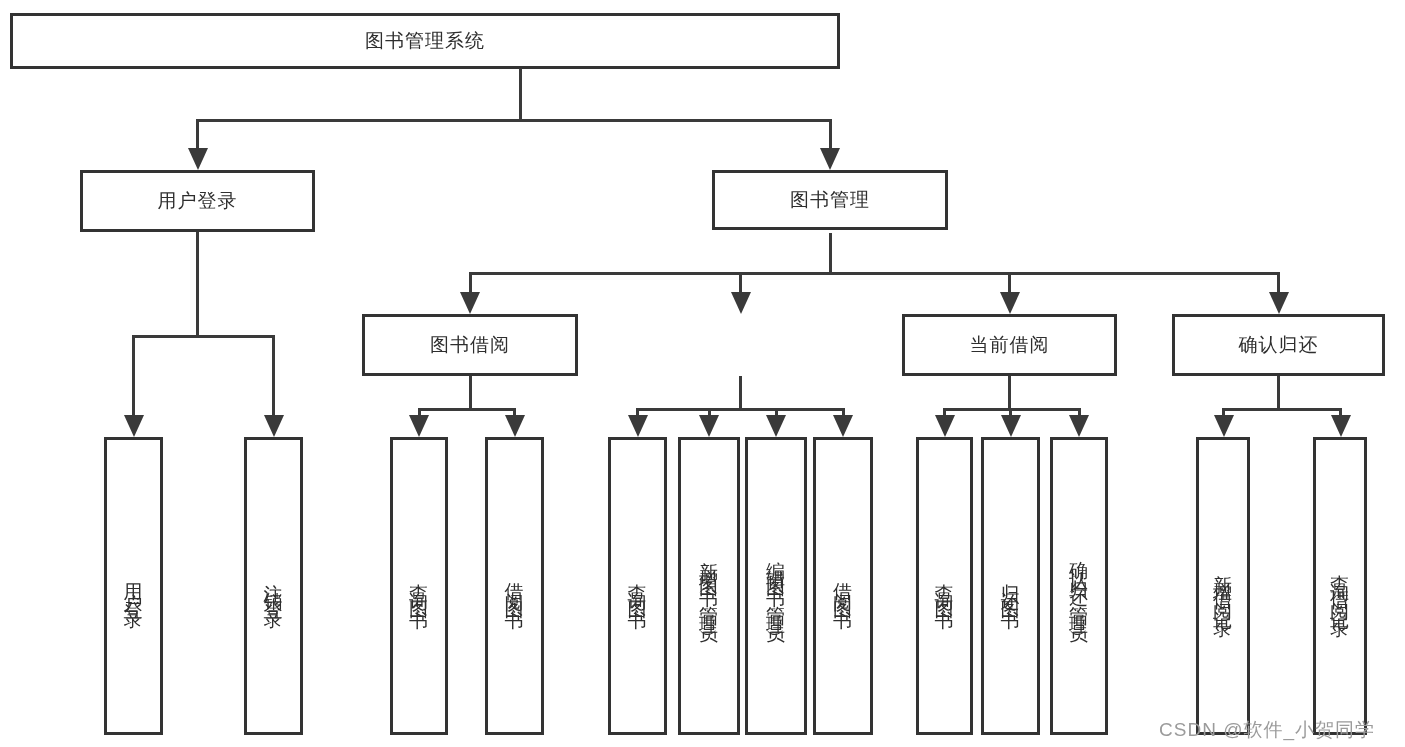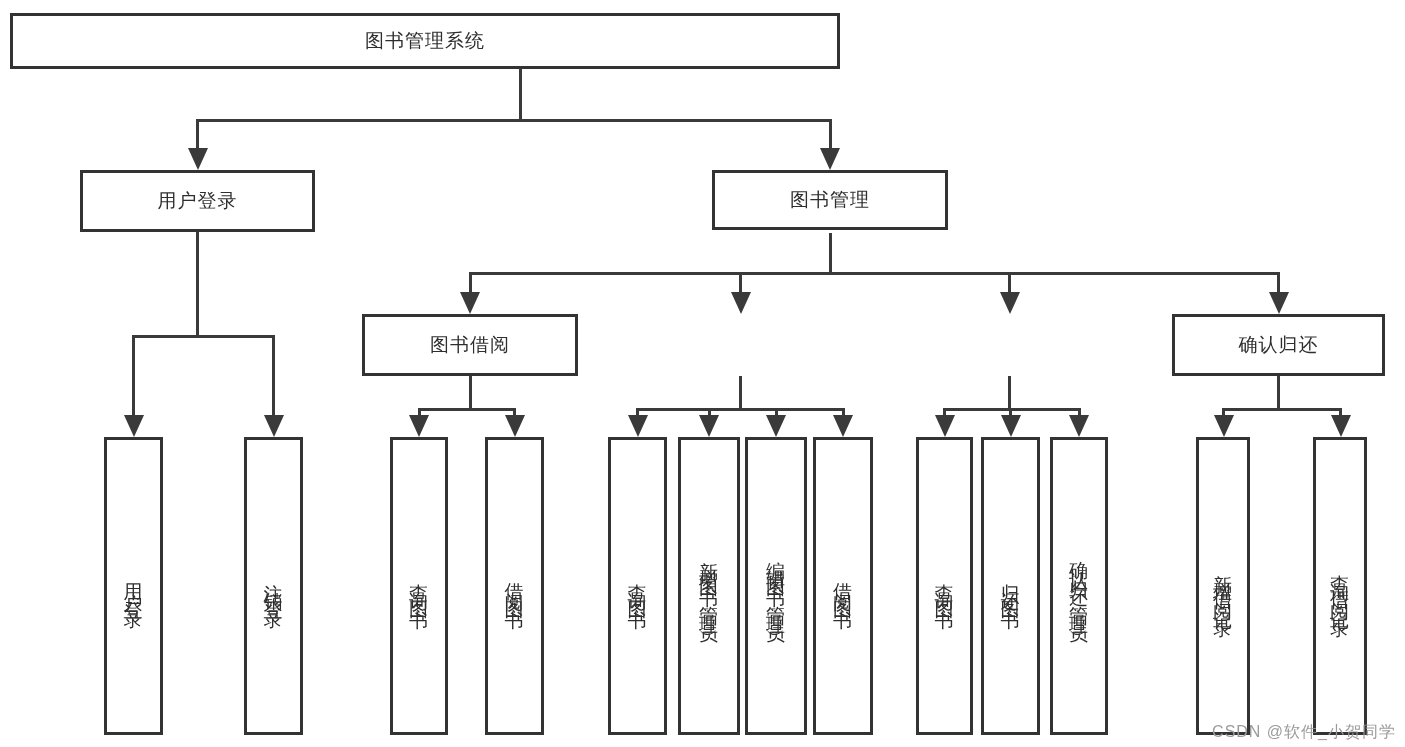--- a/index.html
+++ b/index.html
@@ -41,23 +41,23 @@
   .cl{position:absolute;background:var(--line);}
   .ar{
     position:absolute;
     width:0;height:0;
     border-left:10px solid transparent;
     border-right:10px solid transparent;
     border-top:22px solid var(--line);
   }
   #watermark{
     position:absolute;
-    right:9px;
+    right:30px;
     bottom:4px;
-    font-size:16px;
+    font-size:19px;
     color:var(--wm);
     z-index:10;
     letter-spacing:1px;
   }
 </style>
 </head>
 <body>
 
 <div id="canvas">
 
@@ -67,20 +67,23 @@
 
   <div class="box" style="left:80px;top:170px;width:235px;height:62px">
     <span>用户登录</span>
   </div>
   <div class="box" style="left:712px;top:170px;width:236px;height:60px">
     <span>图书管理</span>
   </div>
 
   <div class="box" style="left:362px;top:314px;width:216px;height:62px">
     <span>图书借阅</span>
+  </div>
+  <div class="box" style="left:902px;top:314px;width:215px;height:62px">
+    <span>当前借阅</span>
   </div>
   <div class="box" style="left:1172px;top:314px;width:213px;height:62px">
     <span>确认归还</span>
   </div>
 
   <div class="box leaf" style="left:104px;width:59px">
     <span class="vtext">用户登录</span>
   </div>
   <div class="box leaf" style="left:244px;width:59px">
     <span class="vtext">注销登录</span>

